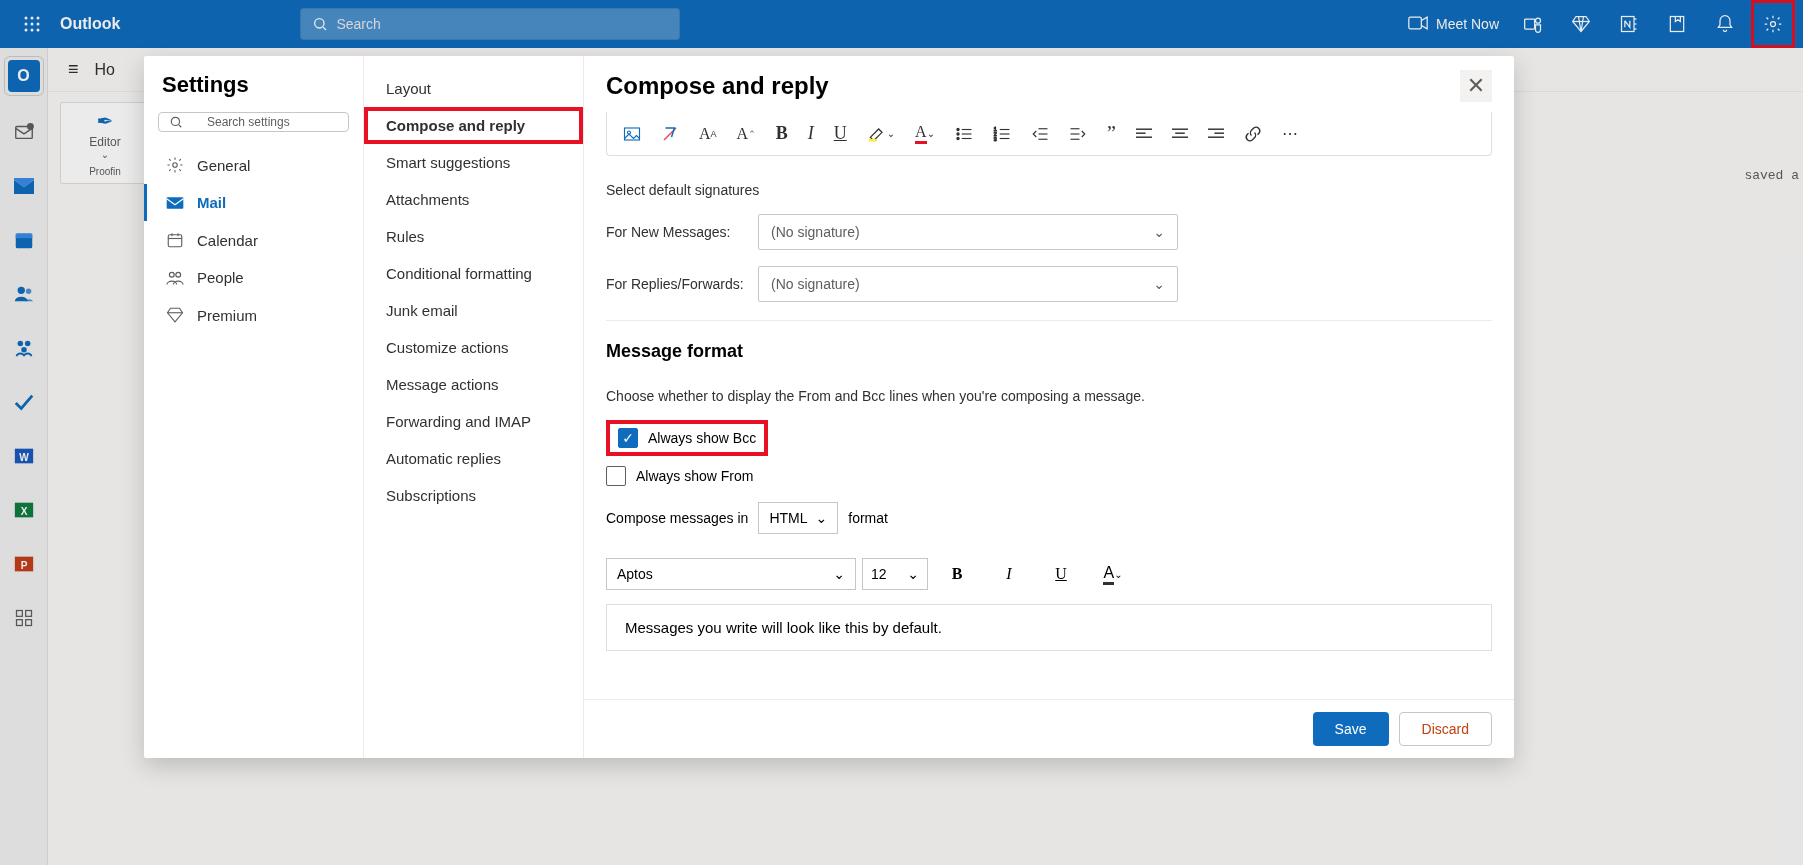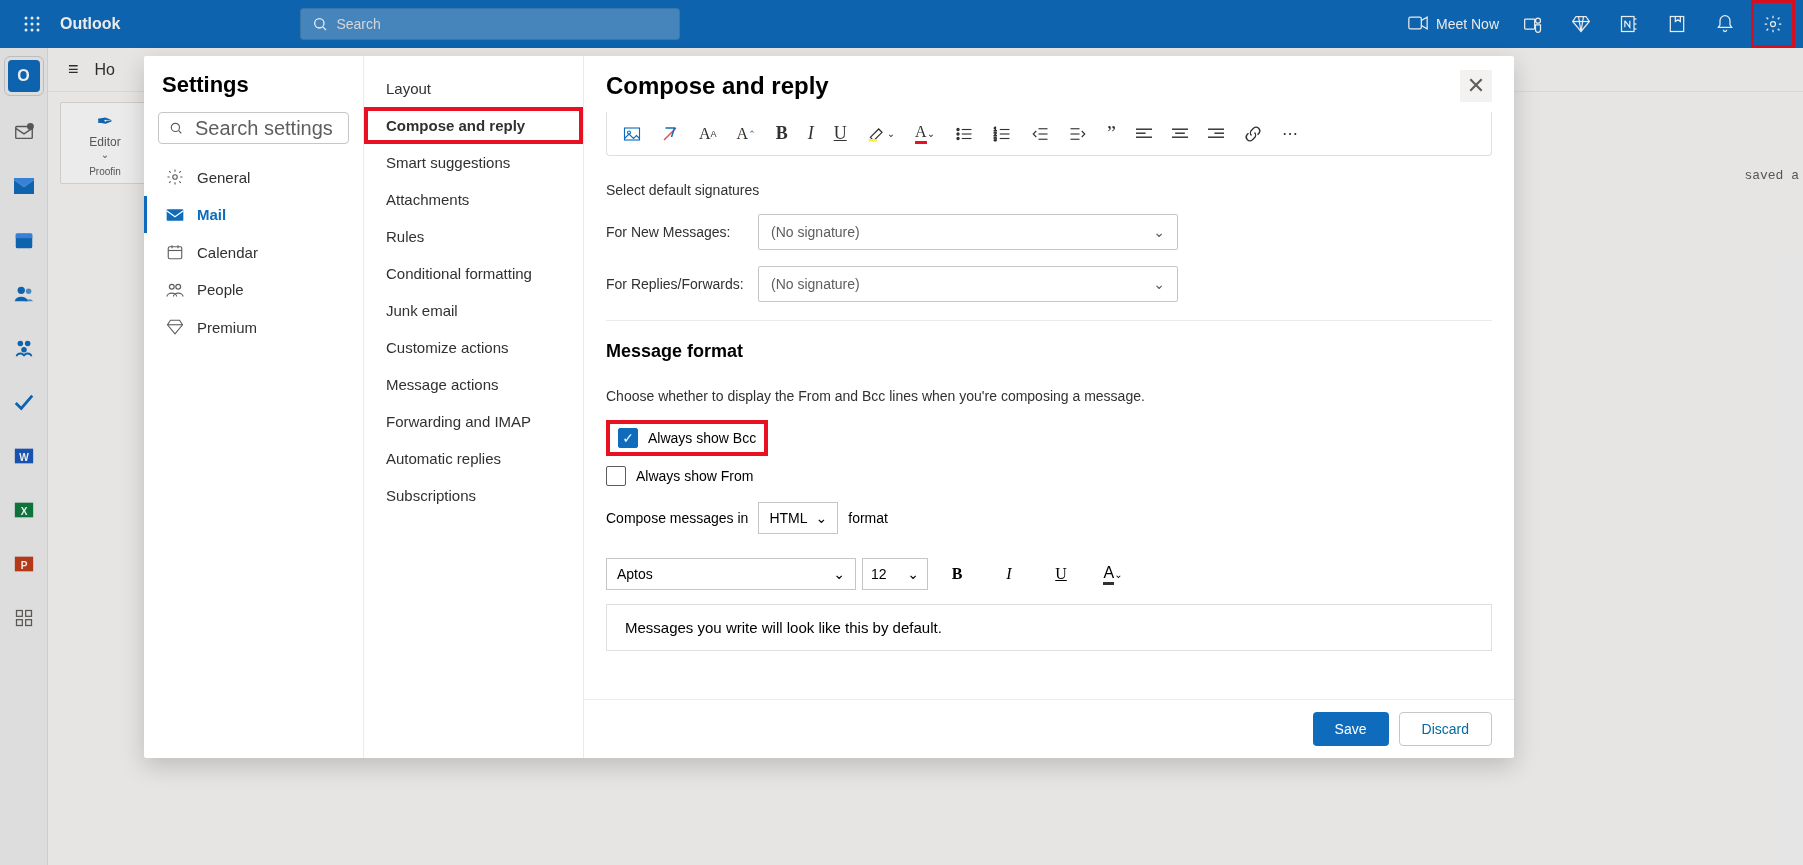--- a/index.html
+++ b/index.html
@@ -25,21 +25,21 @@
     .hamburger { font-size:18px; cursor:pointer; }
     .editor-box { margin: 10px 12px; border:1px solid #e1dfdd; border-radius:2px; background:white; padding: 6px 14px 6px 14px; width:90px; text-align:center; font-size:12px; color:#605e5c; }
     .editor-box .pen { color:#0F6CBD; font-size:20px; margin-bottom:2px; }
     .saved-text { position:absolute; right:4px; top:120px; font-size:13px; color:#605e5c;font-family:Liberation Mono, monospace; }
 
     .modal-backdrop { position:absolute; inset:0; background:rgba(0,0,0,0.08); }
     .settings-modal { position:absolute; top:56px; left:144px; width:1370px; height:702px; background:white; box-shadow:0 8px 24px rgba(0,0,0,0.18); display:flex; border-radius:2px; }
 
     .col1 { width:220px; border-right:1px solid #edebe9; padding: 16px 0; }
     .col1 h1 { font-size:22px; font-weight:600; padding:0 18px 14px; }
-    .search-settings { margin:0 14px 14px; border:1px solid #c8c6c4; border-radius:4px; height:32px; display:flex; align-items:center; padding:0 10px; color:#605e5c; font-size:20px; gap:12px; }
+    .search-settings { margin:0 14px 14px; border:1px solid #c8c6c4; border-radius:4px; height:20px; display:flex; align-items:center; padding:0 10px; color:#605e5c; font-size:12px; gap:24px; }
     .cat-item { display:flex; align-items:center; gap:12px; padding:10px 18px; font-size:15px; color:#323130; cursor:pointer; border-left:3px solid transparent; }
     .cat-item.active { border-left-color:#0F6CBD; color:#0F6CBD; font-weight:600; }
     .cat-item .ci { width:20px; color:#605e5c; display:flex; justify-content:center; }
     .cat-item.active .ci { color:#0F6CBD; }
 
     .col2 { width:220px; border-right:1px solid #edebe9; padding:14px 0; }
     .sub-item { padding:10px 18px; font-size:15px; color:#323130; cursor:pointer; border-left:4px solid transparent; }
     .sub-item.active { border-left-color:#0F6CBD; font-weight:600; }
     .sub-item.highlight { outline:4px solid #e81123; outline-offset:-4px; }
 
@@ -72,21 +72,21 @@
     .font-row { display:flex; align-items:center; gap:6px; margin-bottom:14px; }
     .font-name { border:1px solid #c8c6c4; width:250px; height:32px; display:flex; align-items:center; justify-content:space-between; padding:0 10px; font-size:14px; cursor:pointer; }
     .font-size { border:1px solid #c8c6c4; width:66px; height:32px; display:flex; align-items:center; justify-content:space-between; padding:0 8px; font-size:14px; cursor:pointer; }
     .fmt-btn { width:46px; height:32px; display:flex; align-items:center; justify-content:center; cursor:pointer; font-size:16px; font-family: 'Times New Roman', serif; }
 
     .preview-box { border:1px solid #e1dfdd; padding:14px 18px; font-size:15px; }
 
     .col3-footer { border-top:1px solid #edebe9; padding:12px 22px; display:flex; justify-content:flex-end; gap:10px; }
     .btn { height:34px; padding:0 22px; border-radius:4px; font-size:14px; cursor:pointer; display:flex; align-items:center; }
     .btn-primary { background:#0F6CBD; color:white; border:none; }
-    .btn-secondary { background:white; border:1px solid #c8c6c4; color:#0369a1; }
+    .btn-secondary { background:white; border:1px solid #c8c6c4; color:#c2410c; }
 
     svg { display:block; }
   </style>
 </head>
 <body>
 
 <div class="top-bar">
   <div class="waffle">
     <svg width="16" height="16" viewBox="0 0 16 16" fill="white">
         <circle cx="2" cy="2" r="1.5"></circle>

